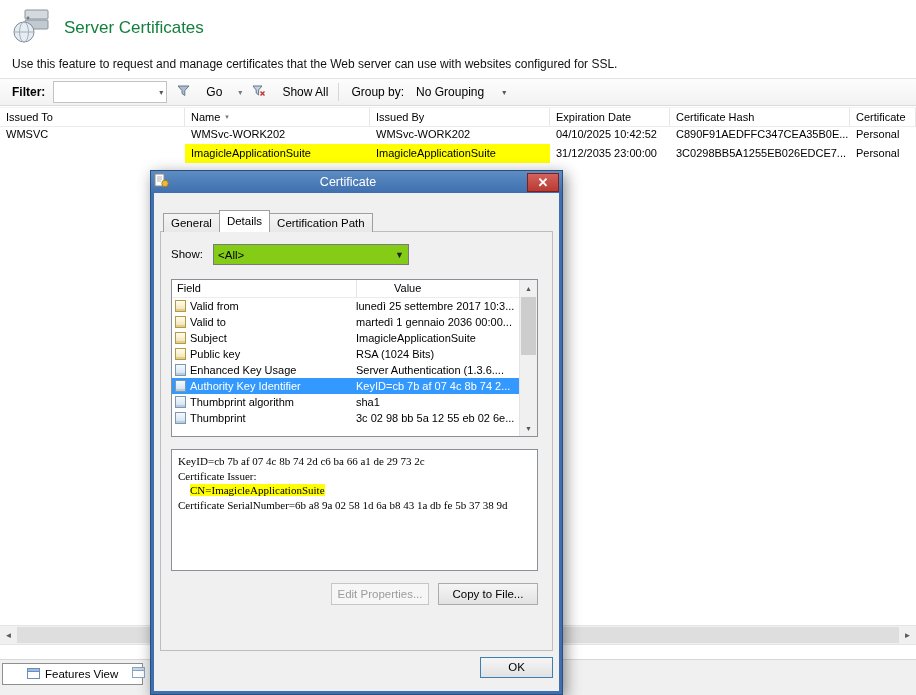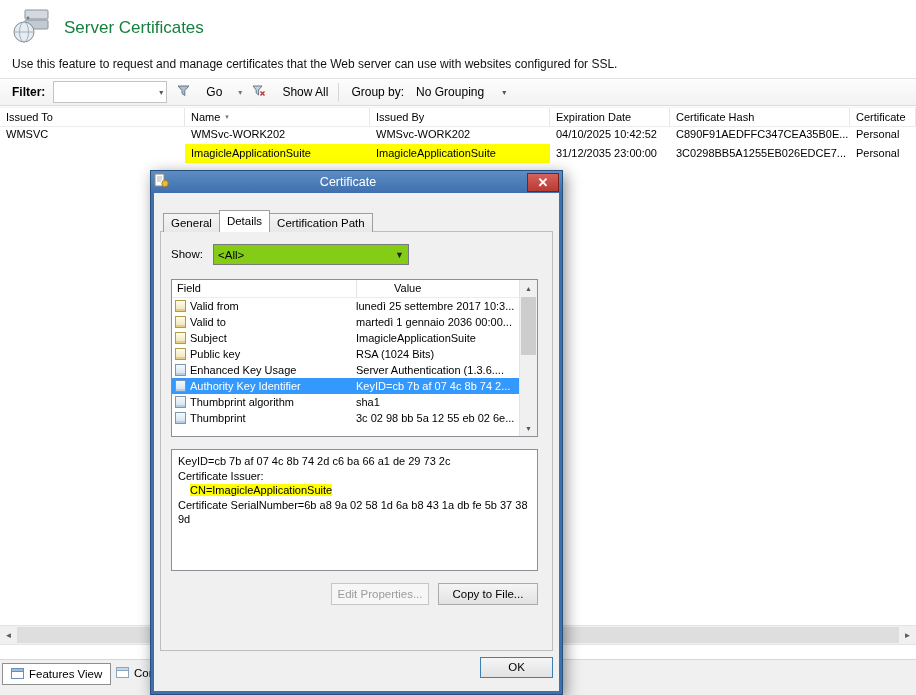--- a/index.html
+++ b/index.html
@@ -44,21 +44,21 @@
   .hscroll{position:absolute;top:625px;left:0;right:0;height:18px;background:#f0f0f0;
            border-top:1px solid #e4e4e4;border-bottom:1px solid #e4e4e4;}
   .sbtn{position:absolute;top:0;width:17px;height:18px;display:flex;align-items:center;justify-content:center;
         font-size:8px;color:#5a5a5a;}
   .sbtn.left{left:0;} .sbtn.right{right:0;}
   .hthumb{position:absolute;left:17px;right:17px;top:1px;bottom:1px;background:#dedede;}
 
   
   .bottombar{position:absolute;top:659px;left:0;right:0;bottom:0;background:#f0f0f0;border-top:1px solid #d8d8d8;}
   .btab{position:absolute;top:3px;height:20px;display:flex;align-items:center;gap:5px;
-        font-size:11.5px;padding:0 8px;white-space:nowrap;}
+        font-size:11.5px;padding:0 24px;white-space:nowrap;}
   .btab.active{left:2px;background:#fff;border:1px solid #8f8f8f;}
   .btab.plain{left:108px;}
 
   
   .dialog{position:absolute;left:150px;top:170px;width:411px;height:523px;background:#3f6fae;
           border:1px solid #27507f;box-shadow:3px 4px 14px rgba(0,0,0,.45);}
   .titlebar{height:22px;display:flex;align-items:center;padding:0 3px;
             background:linear-gradient(#5d8dc3,#3f6fae);}
   .dlg-title{flex:1;text-align:center;color:#fff;font-size:12.5px;}
   .closebtn{width:32px;height:19px;background:linear-gradient(#d4625c,#b83a33);border:1px solid #7d201c;
@@ -93,21 +93,21 @@
   .lvalue{flex:1;white-space:nowrap;overflow:hidden;}
   .lrow.sel{background:#3399ff;color:#fff;}
   .vscroll{position:absolute;top:0;right:0;bottom:0;width:17px;background:#f0f0f0;border-left:1px solid #e3e3e3;}
   .vbtn{position:absolute;left:0;right:0;height:16px;display:flex;align-items:center;justify-content:center;
         font-size:7px;color:#555;}
   .vbtn.up{top:0;} .vbtn.down{bottom:0;}
   .vthumb{position:absolute;left:1px;right:1px;top:17px;height:58px;background:#cdcdcd;}
 
   .detail{position:absolute;left:10px;top:217px;width:367px;height:122px;background:#fff;
           border:1px solid #8b8f98;box-sizing:border-box;padding:4px 6px;font-size:11px;line-height:14.5px;}
-  .dline{white-space:normal;word-break:break-word;}
+  .dline{white-space:normal;word-break:break-word;font-family:Liberation Serif, serif;}
   .dline.indent{padding-left:12px;}
   .hl{background:#ffff00;}
 
   .btn{position:absolute;height:22px;box-sizing:border-box;font-size:11.5px;text-align:center;line-height:20px;
        background:linear-gradient(#f5f5f5,#e2e2e2);border:1px solid #ababab;color:#000;}
   .btn.disabled{background:#f6f6f6;color:#9c9c9c;border-color:#c6c6c6;}
   .edit-btn{left:170px;top:351px;width:98px;}
   .copy-btn{left:277px;top:351px;width:100px;}
   .ok-btn{left:326px;top:464px;width:73px;height:21px;line-height:19px;border:1px solid #3c7fb1;}
 </style>

